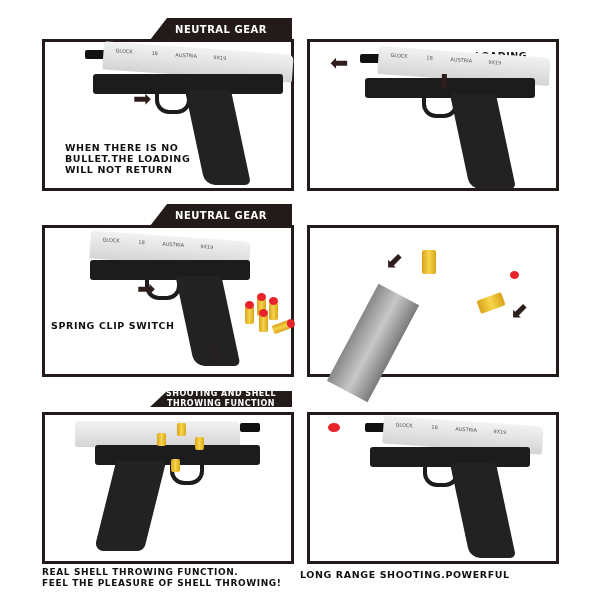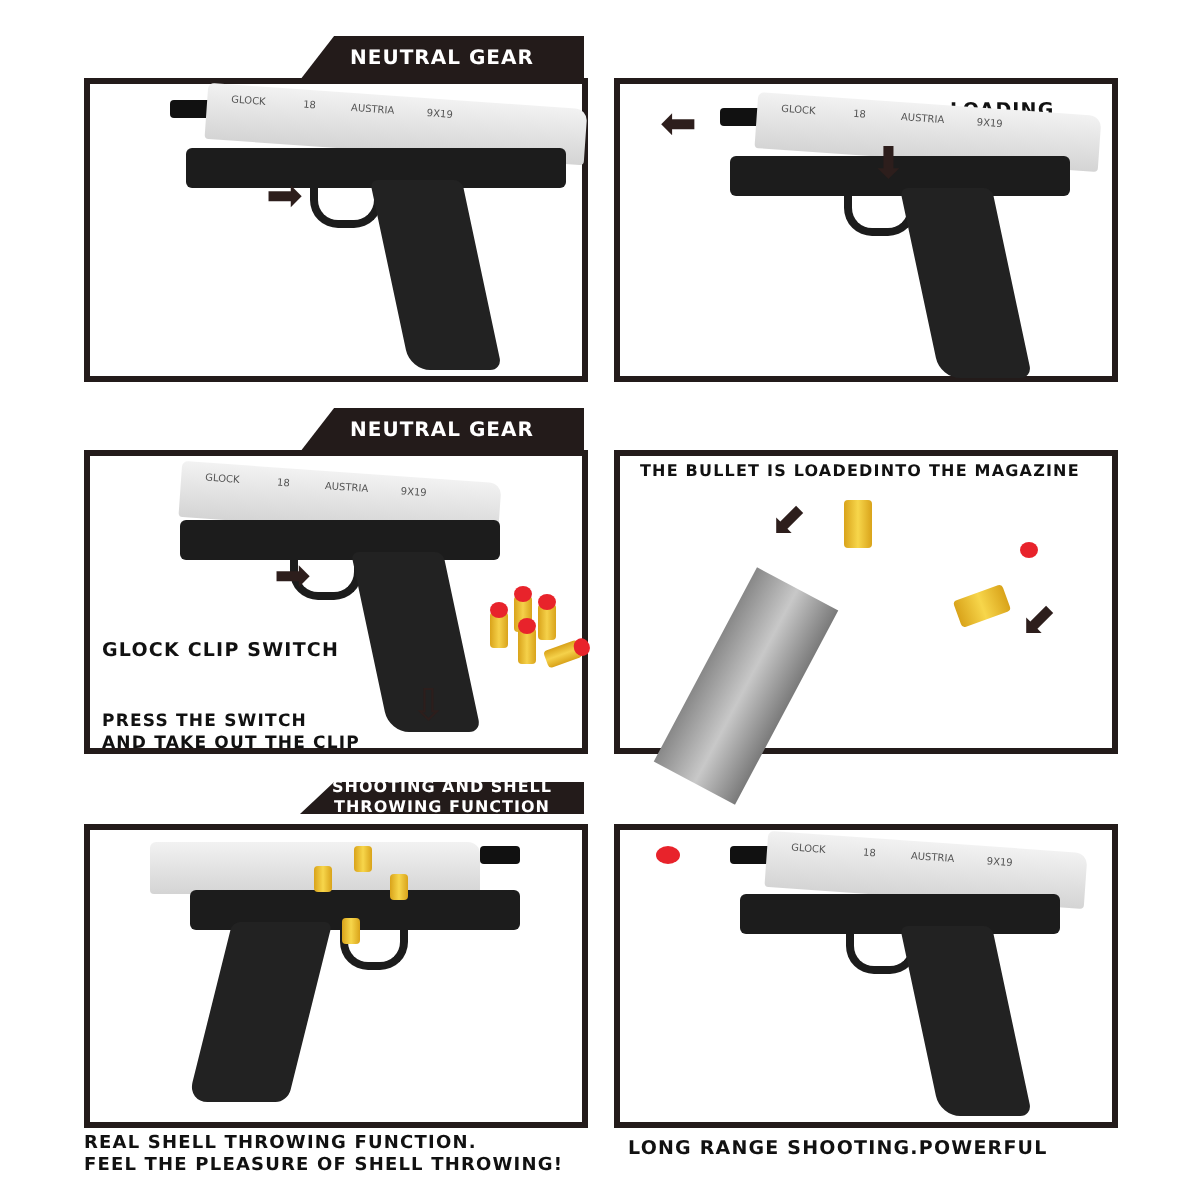--- a/index.html
+++ b/index.html
@@ -33,20 +33,23 @@
       <span class="mark" style="left:12px;">GLOCK</span>
       <span class="mark" style="left:48px;">18</span>
       <span class="mark" style="left:72px;">AUSTRIA</span>
       <span class="mark" style="left:110px;">9X19</span>
     </div>
     <div class="frame" style="left:8px;top:24px;width:190px;height:20px;border-radius:3px;"></div>
     <div class="trig" style="left:70px;top:44px;width:28px;height:16px;"></div>
     <div class="grip" style="left:110px;top:40px;width:46px;height:95px;"></div>
   </div>
   <div class="arrow" style="left:88px;top:46px;">➡</div>
+  <div class="cap" style="left:20px;top:100px;">WHEN THERE IS NO
+BULLET.THE LOADING
+WILL NOT RETURN</div>
 </div>
 
 <div class="panel" style="left:307px;top:39px;width:252px;height:152px;">
   <div class="cap" style="left:165px;top:8px;">LOADING</div>
   <div class="arrow" style="left:20px;top:10px;">⬅</div>
   <div class="gun" style="left:50px;top:12px;">
     <div class="barrel" style="left:0;top:0;width:24px;height:9px;"></div>
     <div class="slide" style="left:18px;top:-2px;width:172px;height:28px;transform:rotate(4deg);">
       <span class="mark" style="left:12px;">GLOCK</span>
       <span class="mark" style="left:48px;">18</span>
@@ -75,27 +78,24 @@
     <div class="trig" style="left:55px;top:44px;width:28px;height:16px;"></div>
     <div class="grip" style="left:95px;top:40px;width:46px;height:90px;"></div>
   </div>
   <div class="arrow" style="left:92px;top:50px;">➡</div>
   <div class="bullet" style="left:200px;top:78px;"></div>
   <div class="bullet" style="left:212px;top:70px;"></div>
   <div class="bullet" style="left:224px;top:74px;"></div>
   <div class="bullet" style="left:214px;top:86px;"></div>
   <div class="bullet" style="left:232px;top:90px;transform:rotate(70deg);"></div>
   <div class="arrow" style="left:160px;top:115px;">⇩</div>
-  <div class="cap" style="left:6px;top:92px;">GLOCK CLIP SWITCH</div>
-  <div class="cap" style="left:6px;top:128px;font-size:8.5px;">PRESS THE SWITCH
-AND TAKE OUT THE CLIP</div>
+  <div class="cap" style="left:6px;top:92px;">SPRING CLIP SWITCH</div>
 </div>
 
 <div class="panel" style="left:307px;top:225px;width:252px;height:152px;">
-  <div class="cap" style="left:10px;top:2px;font-size:8px;">THE BULLET IS LOADEDINTO THE MAGAZINE</div>
   <div class="mag" style="left:40px;top:60px;width:46px;height:110px;"></div>
   <div class="arrow" style="left:75px;top:22px;">⬋</div>
   <div class="shell" style="left:112px;top:22px;width:14px;height:24px;"></div>
   <div class="bullet" style="left:200px;top:48px;width:0;height:0;background:none;"></div>
   <div class="shell" style="left:168px;top:68px;width:26px;height:14px;transform:rotate(-20deg);"></div>
   <div class="arrow" style="left:200px;top:72px;">⬋</div>
 </div>
 
 <div class="tab" style="left:150px;top:391px;width:142px;height:16px;font-size:8px;line-height:10px;white-space:pre-line;"><span>SHOOTING AND SHELL
 THROWING FUNCTION</span></div>
@@ -123,13 +123,13 @@
       <span class="mark" style="left:12px;">GLOCK</span>
       <span class="mark" style="left:48px;">18</span>
       <span class="mark" style="left:72px;">AUSTRIA</span>
       <span class="mark" style="left:110px;">9X19</span>
     </div>
     <div class="frame" style="left:5px;top:24px;width:160px;height:20px;border-radius:3px;"></div>
     <div class="trig" style="left:58px;top:44px;width:28px;height:16px;"></div>
     <div class="grip" style="left:95px;top:40px;width:46px;height:95px;"></div>
   </div>
 </div>
-<div class="cap" style="left:314px;top:569px;">LONG RANGE SHOOTING.POWERFUL</div>
+<div class="cap" style="left:300px;top:569px;">LONG RANGE SHOOTING.POWERFUL</div>
 
 </body></html>

